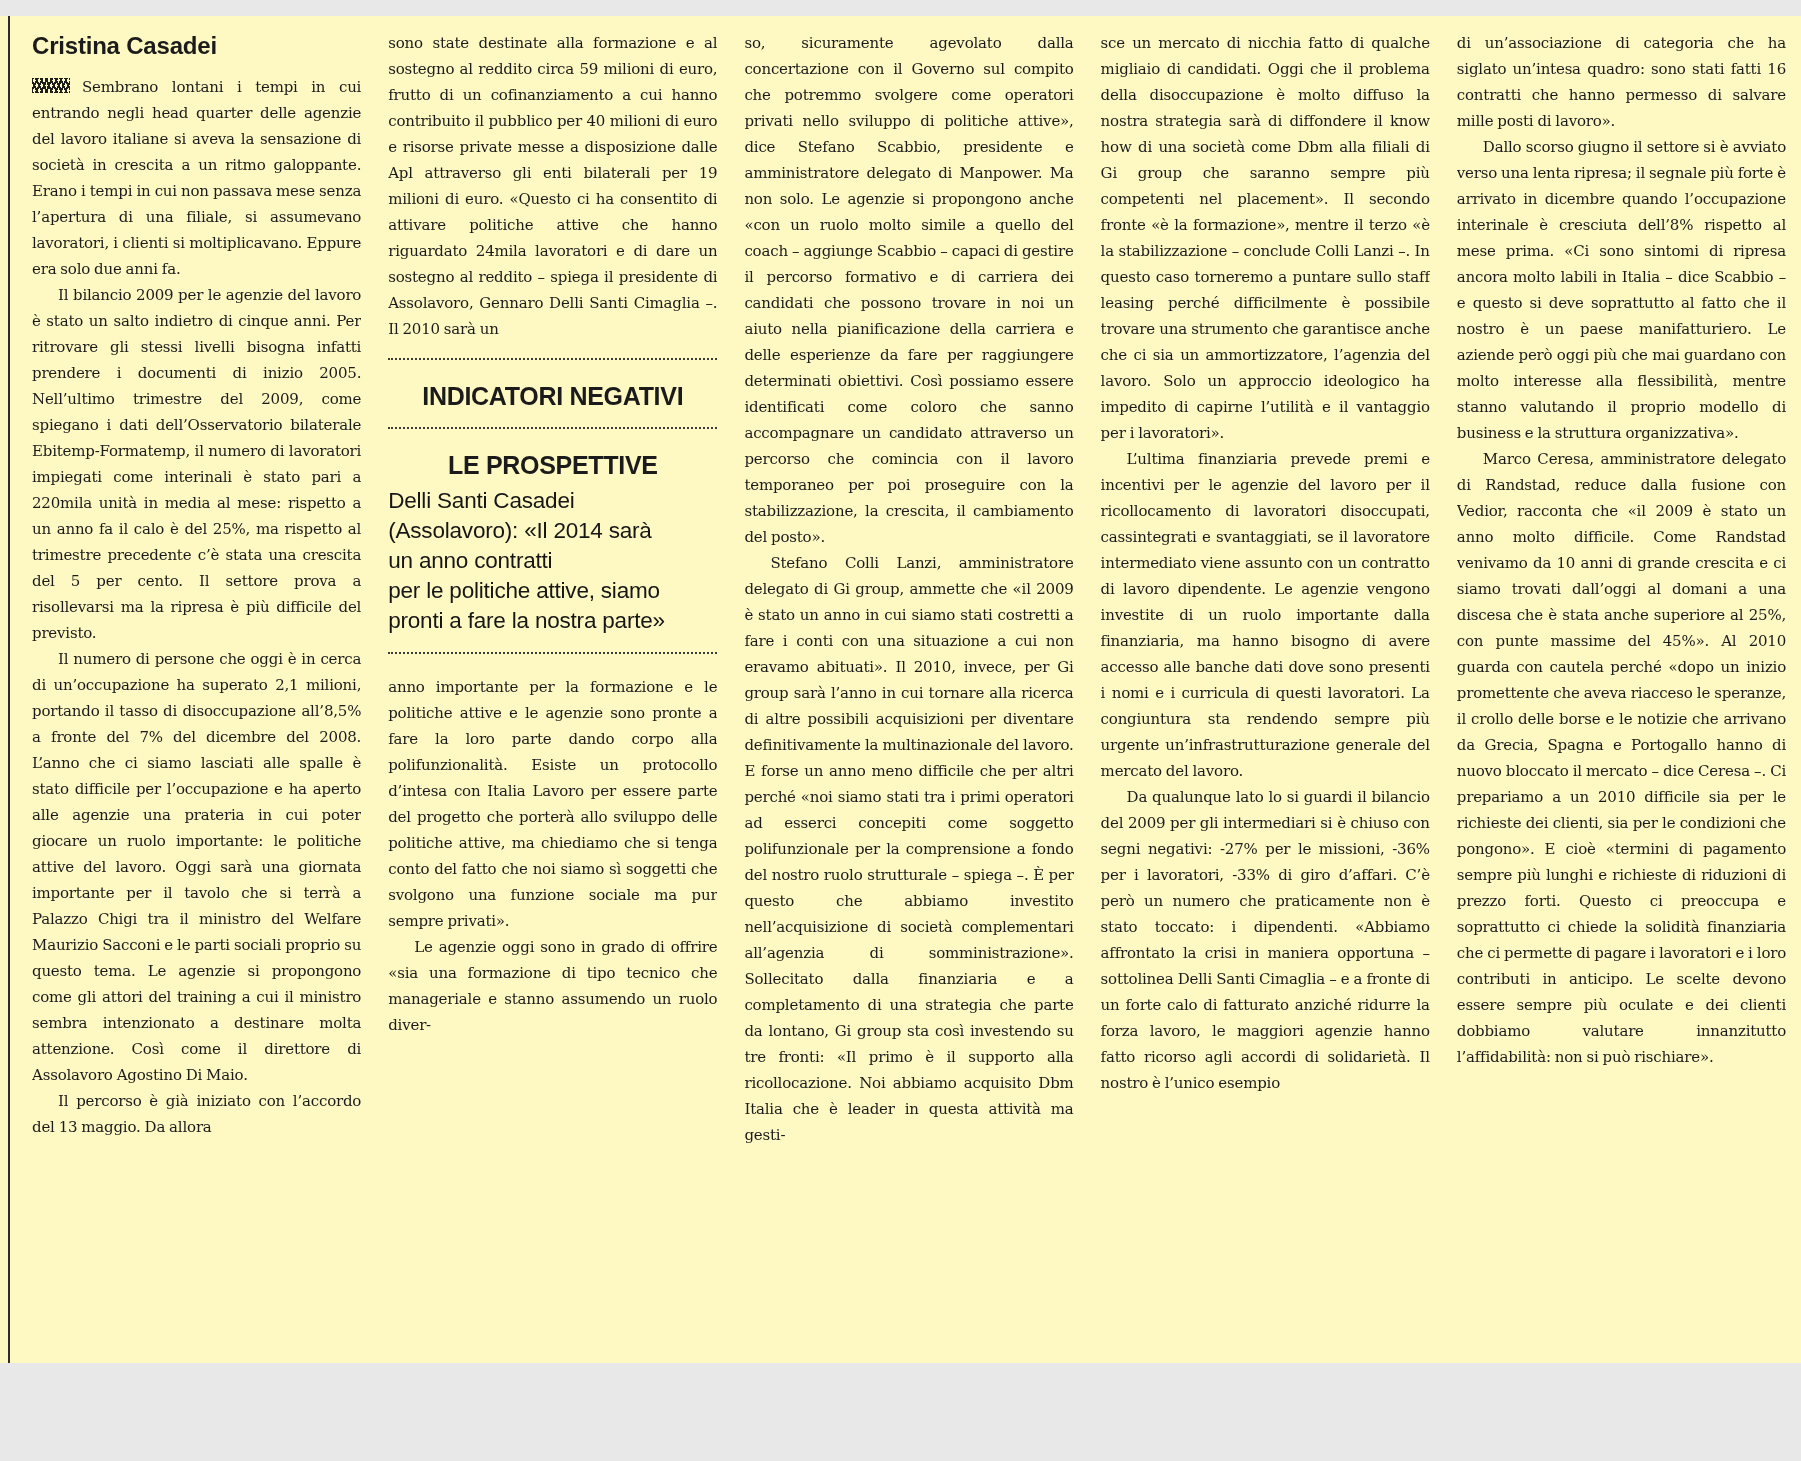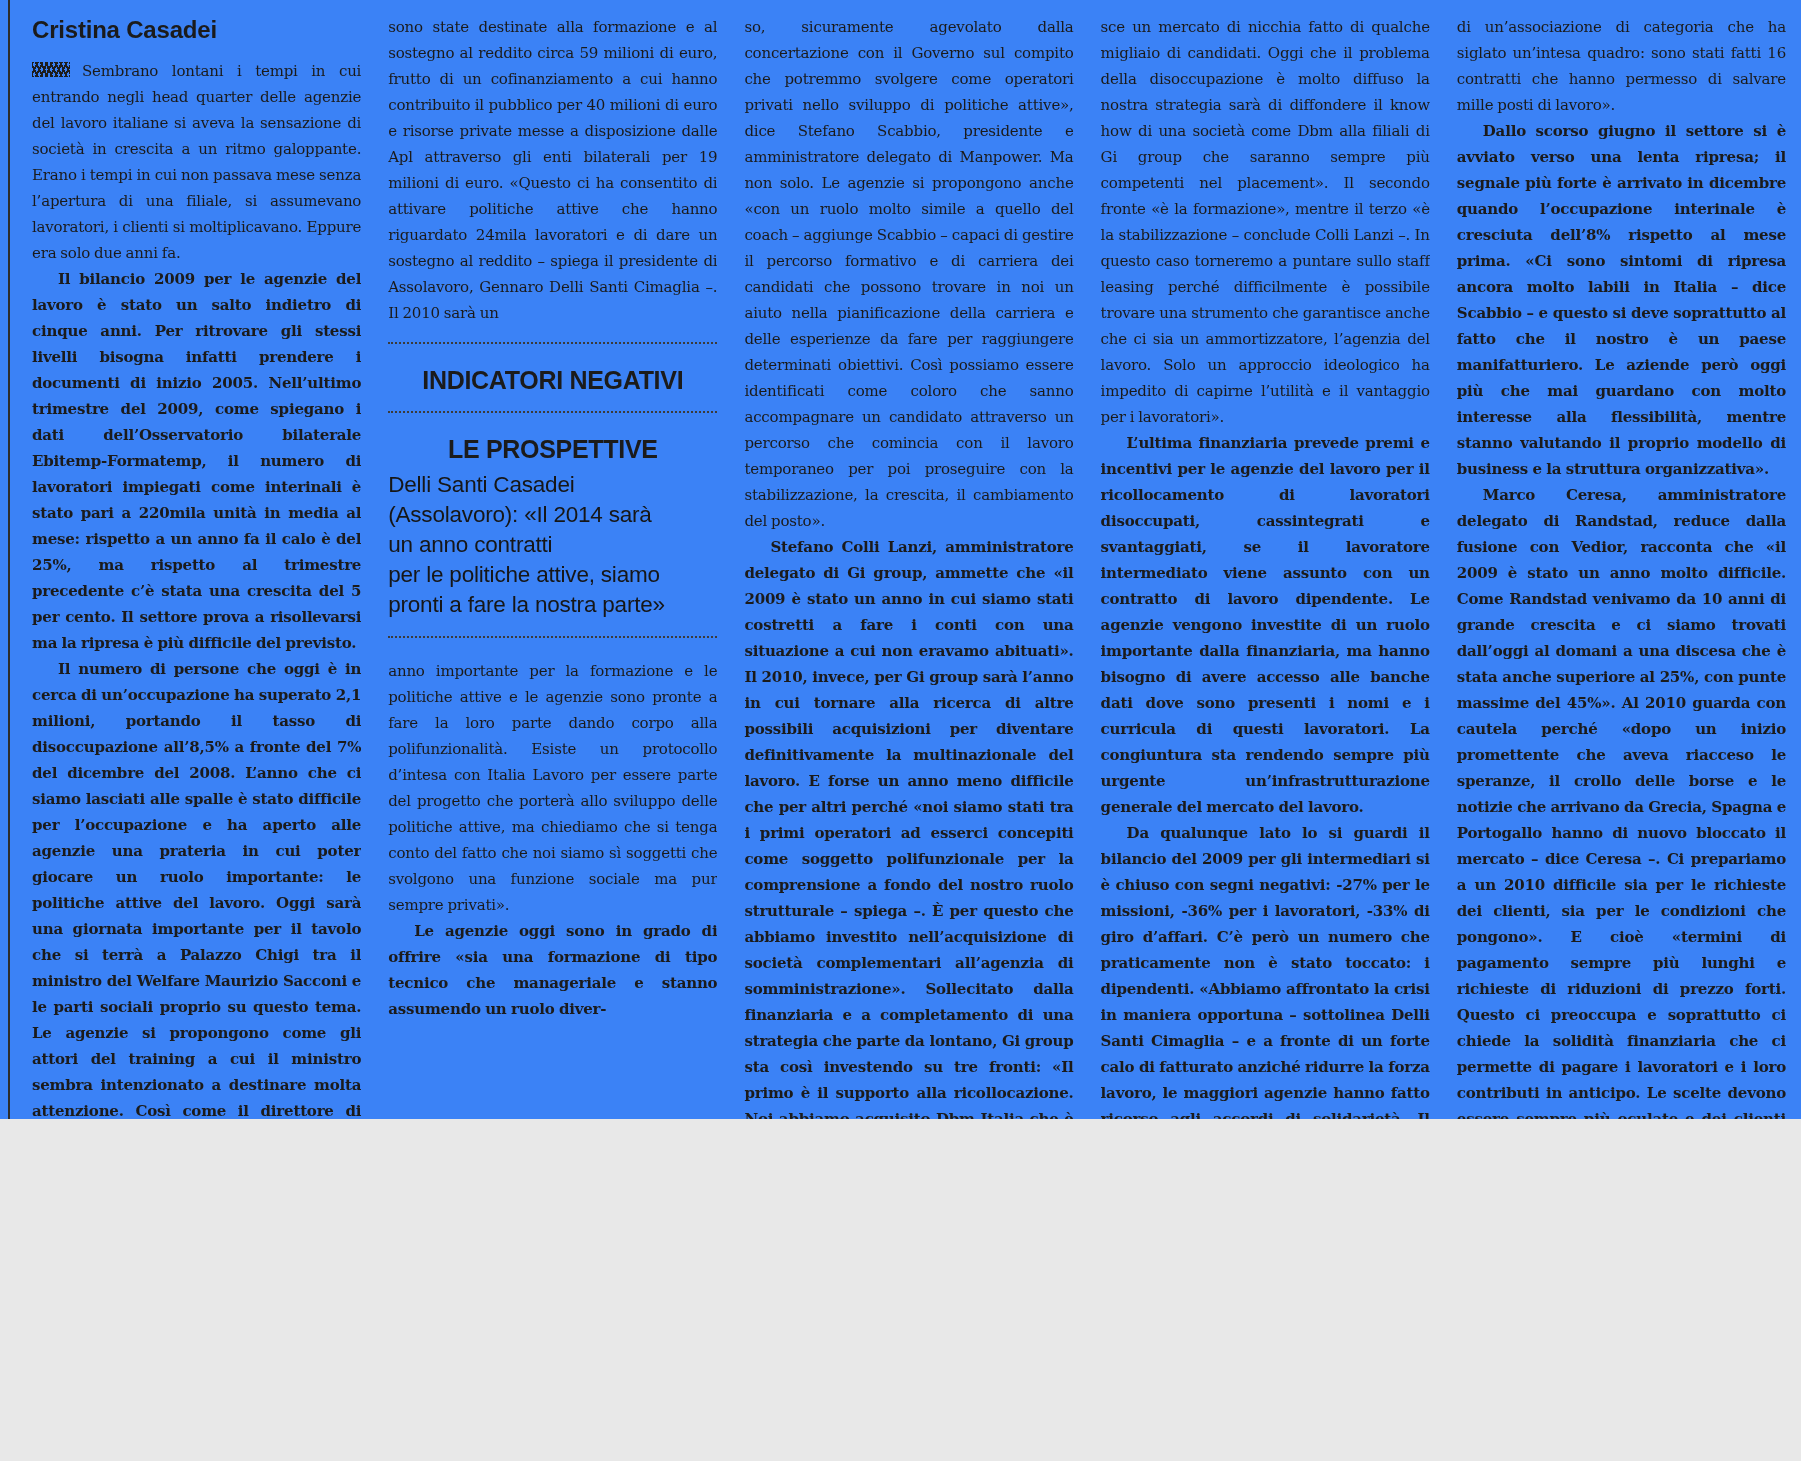--- a/index.html
+++ b/index.html
@@ -1,23 +1,24 @@
 <!DOCTYPE html>
 <html><head>
 <meta charset="utf-8">
 <style>
   html, body { margin: 0; padding: 0; background: #e8e8e8; }
   .page {
     position: relative;
     width: 1801px;
-    height: 1119px;
-    background: #3b82f6;
+    height: 1347px;
+    background: #fef9c3;
     font-family: "DejaVu Serif", serif;
     color: #1b1b1b;
     overflow: hidden;
+    margin-top: 16px;
   }
   .left-rule {
     position: absolute;
     left: 8px; top: 0;
     width: 2px; height: 100%;
     background: #2c2c2c;
   }
   .cols {
     position: absolute;
     left: 32px; top: 14px;
@@ -37,21 +38,21 @@
     letter-spacing: -0.2px;
   }
   p.body-par {
     margin: 0;
     font-size: 15px;
     line-height: 26px;
     text-align: justify;
     letter-spacing: -0.2px;
     word-spacing: -0.6px;
   }
-  p.indent { text-indent: 26px; font-weight: bold; }
+  p.indent { text-indent: 26px; }
   .lead-ornament {
     display: inline-block;
     width: 38px; height: 15px;
     margin-right: 12px;
     background:
       repeating-linear-gradient(115deg, #1d1d1d 0 1.8px, transparent 1.8px 4.4px),
       repeating-linear-gradient(65deg, #1d1d1d 0 1.8px, transparent 1.8px 4.4px);
     transform: translateY(1px);
   }
   .dotted-rule {
@@ -84,20 +85,21 @@
 <body>
 
 <div class="page">
   <div class="left-rule"></div>
   <div class="cols">
       <div class="article-column">
         <div class="byline">Cristina Casadei</div>
         <p class="body-par"><span class="lead-ornament"></span><span>Sembrano lontani i tempi in cui entrando negli head quarter delle agenzie del lavoro italiane si aveva la sensazione di società in crescita a un ritmo galoppante. Erano i tempi in cui non passava mese senza l’apertura di una filiale, si assumevano lavoratori, i clienti si moltiplicavano. Eppure era solo due anni fa.</span></p>
         <p class="body-par indent">Il bilancio 2009 per le agenzie del lavoro è stato un salto indietro di cinque anni. Per ritrovare gli stessi livelli bisogna infatti prendere i documenti di inizio 2005. Nell’ultimo trimestre del 2009, come spiegano i dati dell’Osservatorio bilaterale Ebitemp-Formatemp, il numero di lavoratori impiegati come interinali è stato pari a 220mila unità in media al mese: rispetto a un anno fa il calo è del 25%, ma rispetto al trimestre precedente c’è stata una crescita del 5 per cento. Il settore prova a risollevarsi ma la ripresa è più difficile del previsto.</p>
         <p class="body-par indent">Il numero di persone che oggi è in cerca di un’occupazione ha superato 2,1 milioni, portando il tasso di disoccupazione all’8,5% a fronte del 7% del dicembre del 2008. L’anno che ci siamo lasciati alle spalle è stato difficile per l’occupazione e ha aperto alle agenzie una prateria in cui poter giocare un ruolo importante: le politiche attive del lavoro. Oggi sarà una giornata importante per il tavolo che si terrà a Palazzo Chigi tra il ministro del Welfare Maurizio Sacconi e le parti sociali proprio su questo tema. Le agenzie si propongono come gli attori del training a cui il ministro sembra intenzionato a destinare molta attenzione. Così come il direttore di Assolavoro Agostino Di Maio.</p>
+        <p class="body-par indent">Il percorso è già iniziato con l’accordo del 13 maggio. Da allora</p>
       </div>
       <div class="article-column">
         <p class="body-par">sono state destinate alla formazione e al sostegno al reddito circa 59 milioni di euro, frutto di un cofinanziamento a cui hanno contribuito il pubblico per 40 milioni di euro e risorse private messe a disposizione dalle Apl attraverso gli enti bilaterali per 19 milioni di euro. «Questo ci ha consentito di attivare politiche attive che hanno riguardato 24mila lavoratori e di dare un sostegno al reddito – spiega il presidente di Assolavoro, Gennaro Delli Santi Cimaglia –. Il 2010 sarà un</p>
         <div class="dotted-rule"></div>
         <div class="box-heading">INDICATORI NEGATIVI</div>
         <div class="dotted-rule"></div>
         <div class="box-heading">LE PROSPETTIVE</div>
         <div class="box-lines">
           <div class="box-line">Delli Santi Casadei</div>
           <div class="box-line">(Assolavoro): «Il 2014 sarà</div>

